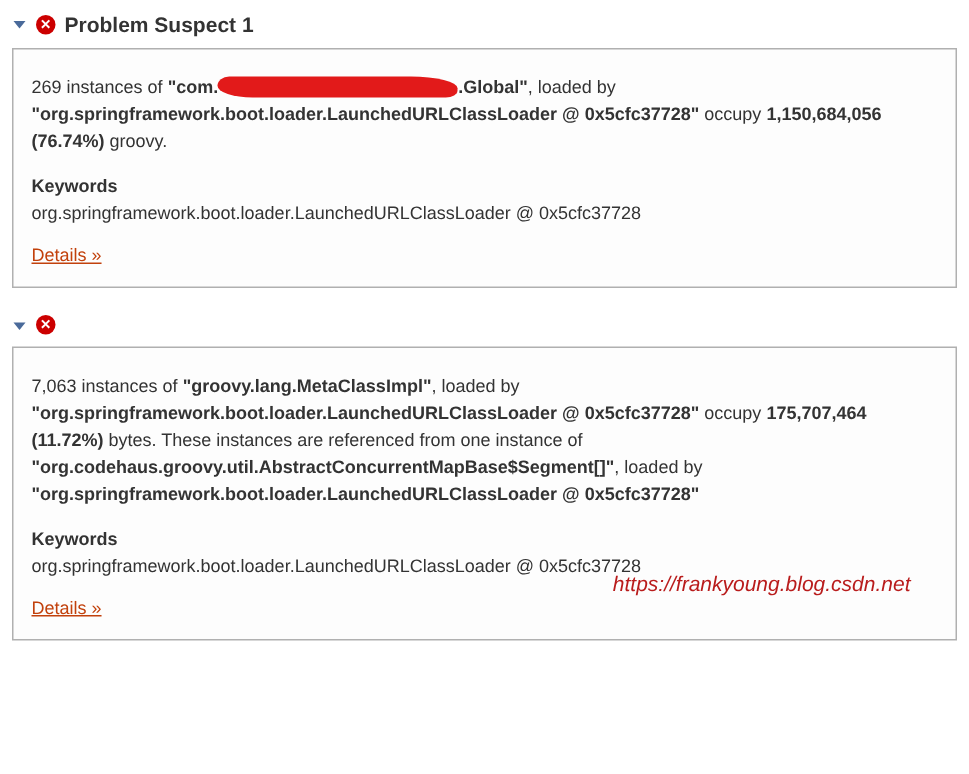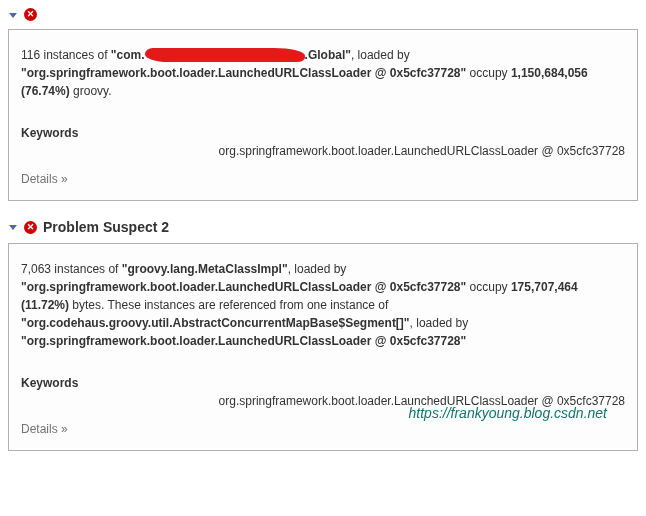--- a/index.html
+++ b/index.html
@@ -50,85 +50,85 @@
     background: #fdfdfd;
     line-height: 1.5;
     font-size: 12px;
   }
   .para {
     margin: 6px 0 10px 0;
     word-wrap: break-word;
   }
   .kw-head {
     font-weight: bold;
-    margin-top: 24px;
+    margin-top: 12px;
   }
   .kw-line {
     word-wrap: break-word;
-    text-align: right;
   }
   .details-link {
-    color: #737373;
+    color: #c2410c;
+    text-decoration: underline;
     margin-top: 10px;
     display: inline-block;
     cursor: pointer;
     font-size: 12px;
   }
   .b { font-weight: bold; }
   .redact {
     display: inline-block;
     width: 160px;
     height: 14px;
     background: #e21a1a;
     border-radius: 10px 40px 10px 30px / 8px 10px 6px 10px;
     vertical-align: middle;
     position: relative;
     top: -1px;
   }
   .watermark {
     position: absolute;
     right: 30px;
-    color: #0f766e;
+    color: #b91c1c;
     font-size: 14px;
     font-style: italic;
     pointer-events: none;
   }
   .wm1 { bottom: 26px; }
 </style>
 </head>
 <body>
 
 <div class="section">
   <div class="section-header">
     <span class="tw">
       <svg width="10" height="10" viewBox="0 0 10 10">
           <polygon points="1,3 9,3 5,8" fill="#4a6a9a"></polygon>
         </svg>
     </span>
     <span class="err-icon">✕</span>
+    <span class="title">Problem Suspect 1</span>
   </div>
   <div class="content-box">
     <div class="para">
-      <span>116</span><span> instances of </span><span class="b">"com.</span><span class="redact"></span><span class="b">.Global"</span><span>, loaded by </span><span class="b">"org.springframework.boot.loader.LaunchedURLClassLoader @ 0x5cfc37728"</span><span> occupy </span><span class="b">1,150,684,056 (76.74%)</span><span> groovy.</span>
+      <span>269</span><span> instances of </span><span class="b">"com.</span><span class="redact"></span><span class="b">.Global"</span><span>, loaded by </span><span class="b">"org.springframework.boot.loader.LaunchedURLClassLoader @ 0x5cfc37728"</span><span> occupy </span><span class="b">1,150,684,056 (76.74%)</span><span> groovy.</span>
     </div>
     <div class="kw-head">Keywords</div>
     <div class="kw-line">org.springframework.boot.loader.LaunchedURLClassLoader @ 0x5cfc37728</div>
     <a class="details-link">Details »</a>
   </div>
 </div>
 
 <div class="section">
   <div class="section-header">
     <span class="tw">
       <svg width="10" height="10" viewBox="0 0 10 10">
           <polygon points="1,3 9,3 5,8" fill="#4a6a9a"></polygon>
         </svg>
     </span>
     <span class="err-icon">✕</span>
-    <span class="title">Problem Suspect 2</span>
   </div>
   <div class="content-box" style="position:relative;">
     <div class="para">
       <span>7,063</span><span> instances of </span><span class="b">"groovy.lang.MetaClassImpl"</span><span>, loaded by </span><span class="b">"org.springframework.boot.loader.LaunchedURLClassLoader @ 0x5cfc37728"</span><span> occupy </span><span class="b">175,707,464 (11.72%)</span><span> bytes. These instances are referenced from one instance of </span><span class="b">"org.codehaus.groovy.util.AbstractConcurrentMapBase$Segment[]"</span><span>, loaded by </span><span class="b">"org.springframework.boot.loader.LaunchedURLClassLoader @ 0x5cfc37728"</span>
     </div>
     <div class="kw-head">Keywords</div>
     <div class="kw-line">org.springframework.boot.loader.LaunchedURLClassLoader @ 0x5cfc37728</div>
     <a class="details-link">Details »</a>
     <div class="watermark wm1">https://frankyoung.blog.csdn.net</div>
   </div>

